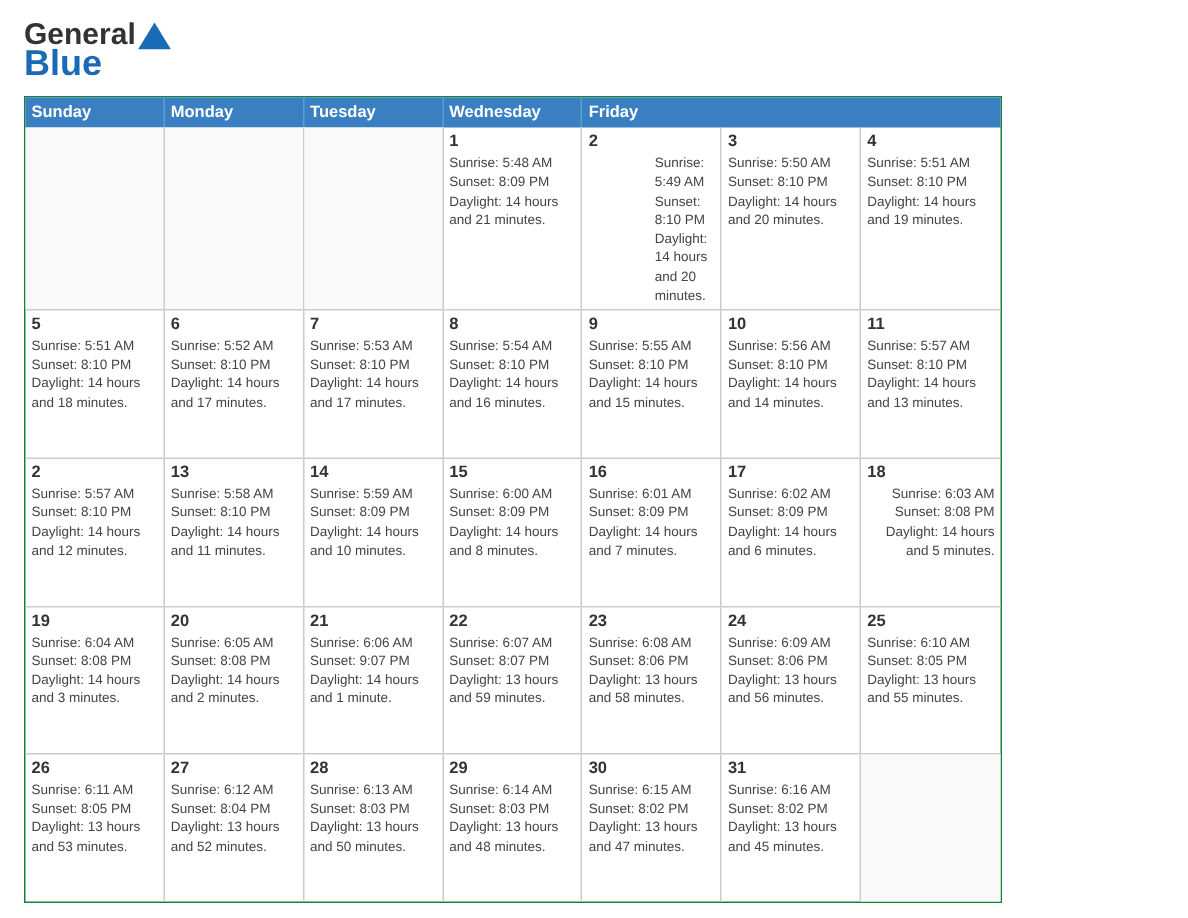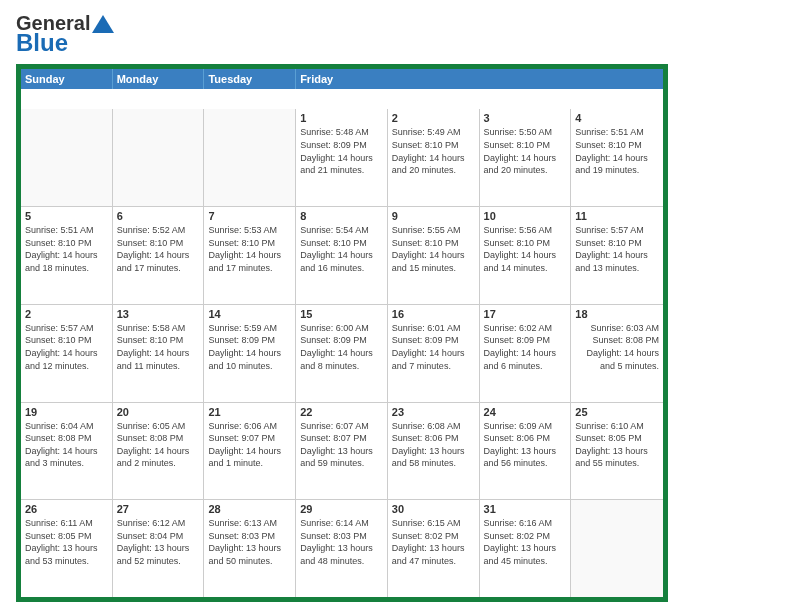--- a/index.html
+++ b/index.html
@@ -44,22 +44,21 @@
     }
     .subtitle {
       font-size: 14px;
       color: #444;
       font-weight: bold;
     }
     .calendar {
       flex: 1;
       display: flex;
       flex-direction: column;
-      border: 5px solid #15803d;
-      gap: 20px;
+      border: 1px solid #15803d;
     }
     .cal-header-row {
       display: grid;
       grid-template-columns: repeat(7, 1fr);
       background: #3a7fc1;
     }
     .cal-header-cell {
       color: #fff;
       font-size: 11px;
       font-weight: bold;
@@ -123,37 +122,38 @@
       <div class="main-title"></div>
       <div class="subtitle"></div>
     </div>
   </div>
 
   <div class="calendar">
     <div class="cal-header-row">
     <div class="cal-header-cell">Sunday</div>
         <div class="cal-header-cell">Monday</div>
         <div class="cal-header-cell">Tuesday</div>
+        <div class="cal-header-cell">Wednesday</div>
         <div class="cal-header-cell">Friday</div>
       </div>
     <div class="cal-body">
     <div class="cal-week">
           <div class="cal-cell empty"></div>
           <div class="cal-cell empty"></div>
           <div class="cal-cell empty"></div>
           <div class="cal-cell">
             <span class="day-num">1</span>
             <div class="day-info" style="white-space: pre-line;">Sunrise: 5:48 AM
 Sunset: 8:09 PM
 Daylight: 14 hours
 and 21 minutes.</div>
           </div>
           <div class="cal-cell">
             <span class="day-num">2</span>
-            <div class="day-info" style="white-space: pre-line;">Sunrise: 5:49 AM
+            <div class="day-info" style="white-space: pre-line; margin-left: 44px;">Sunrise: 5:49 AM
 Sunset: 8:10 PM
 Daylight: 14 hours
 and 20 minutes.</div>
           </div>
           <div class="cal-cell">
             <span class="day-num">3</span>
             <div class="day-info" style="white-space: pre-line;">Sunrise: 5:50 AM
 Sunset: 8:10 PM
 Daylight: 14 hours
 and 20 minutes.</div>

